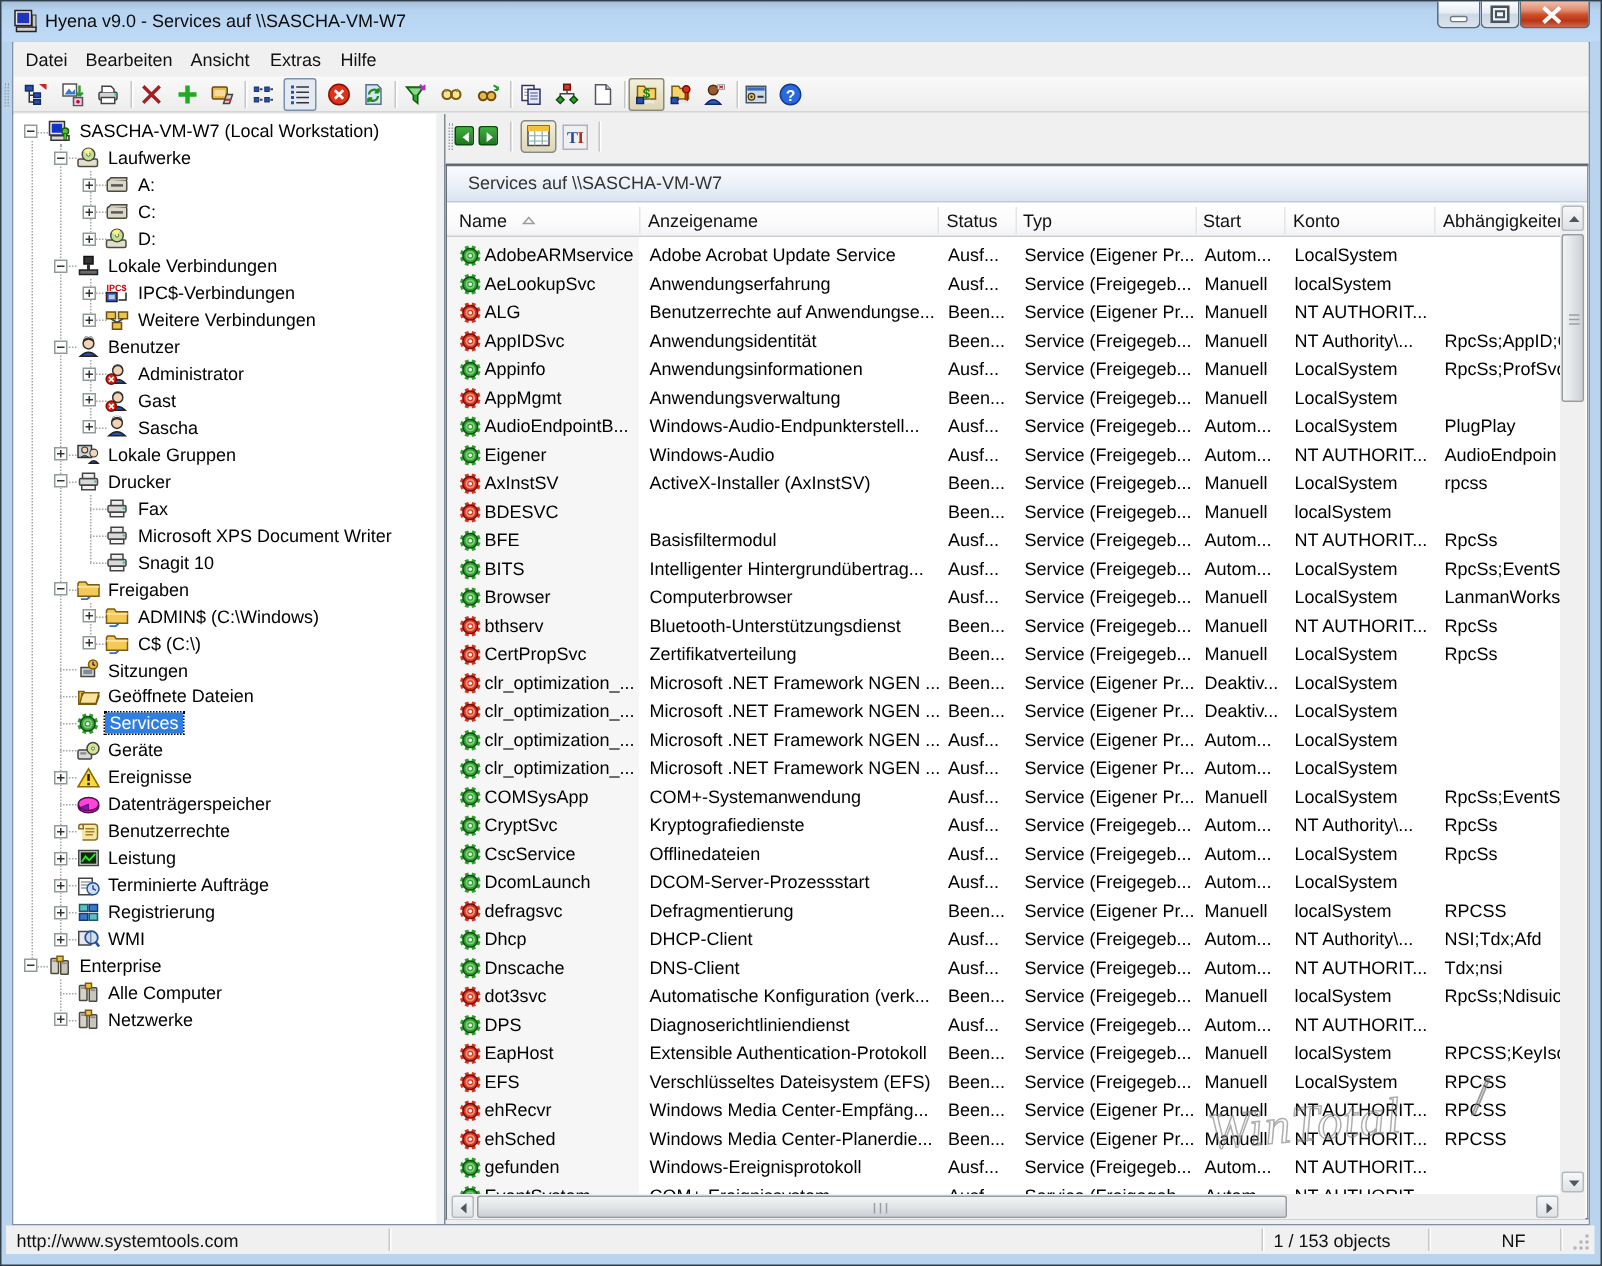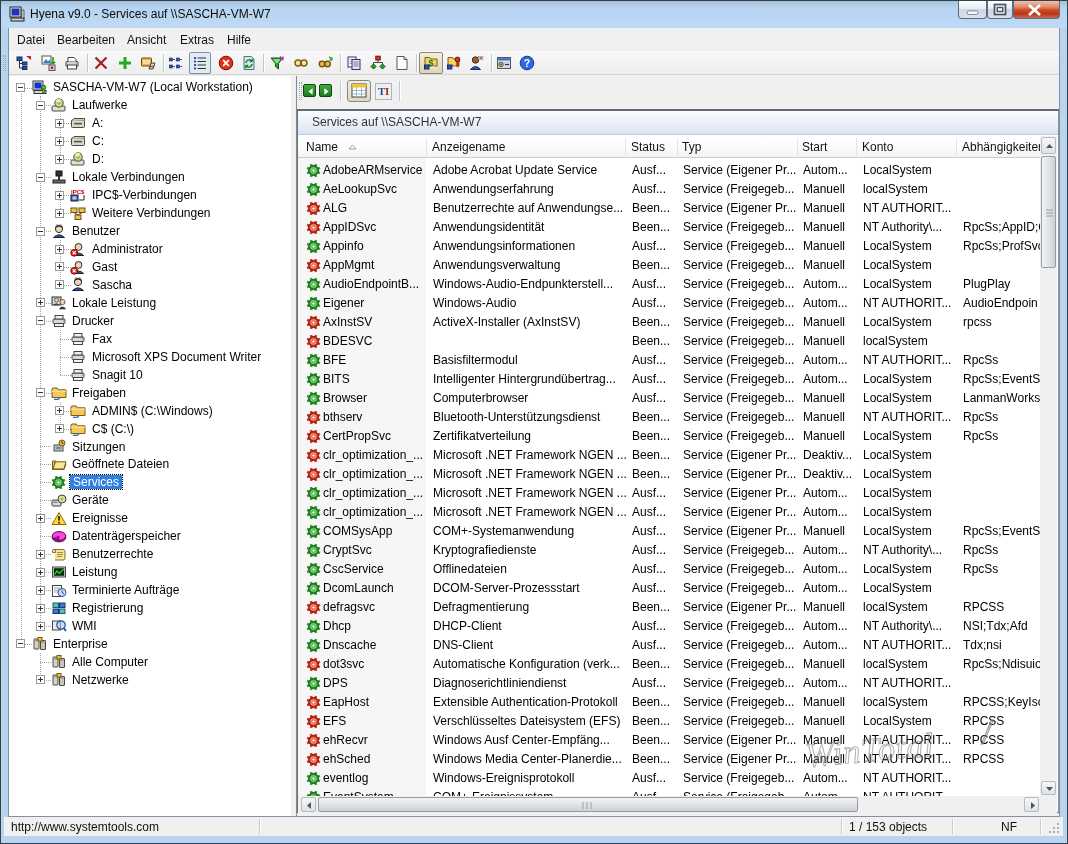--- a/index.html
+++ b/index.html
@@ -456,21 +456,21 @@
   </div>
 <div class="a" style="left:51px;top:295px">
     <svg width="16" height="15" viewBox="0 0 16 15" style="display:block;">
       <rect x="1" y="2" width="9" height="8" fill="#cfd4da" stroke="#333"></rect>
       <circle cx="5.5" cy="5" r="2" fill="#f3d3b3" stroke="#333" stroke-width="0.7"></circle>
       <circle cx="11.5" cy="7" r="2.6" fill="#f3d3b3" stroke="#333" stroke-width="0.7"></circle>
       <path d="M8.6 13.8 Q11.5 10.4 14.4 13.8 Z" fill="#2a4fae" stroke="#222"></path>
       <path d="M3 9.8 Q5.5 7.6 8 9.8 Z" fill="#7c8c4a" stroke="#222" stroke-width="0.6"></path>
     </svg>
   </div>
-<div class="a trow" style="left:72px;top:294px">Lokale Leistung</div>
+<div class="a trow" style="left:72px;top:294px">Lokale Gruppen</div>
 <div class="a doth" style="left:40px;top:321px;width:11px"></div>
 <div class="a pmbox" style="left:36px;top:316px">
     <i></i>
   </div>
 <div class="a" style="left:51px;top:313px">
     <svg width="16" height="15" viewBox="0 0 16 15" style="display:block;">
       <rect x="2" y="6" width="12" height="4.5" rx="1" fill="#d9d9d9" stroke="#444"></rect>
       <rect x="4" y="2.5" width="8" height="3.5" fill="#eee" stroke="#444"></rect>
       <rect x="3.5" y="10.5" width="9" height="3" fill="#f4f4f4" stroke="#444"></rect>
       <circle cx="12.5" cy="8" r="0.8" fill="#3c9"></circle>
@@ -1437,21 +1437,21 @@
         <line x1="3.7" y1="9.1" x2="1.1" y2="10.1" stroke="#d63420" stroke-width="2.6"></line>
         <line x1="3.7" y1="5.9" x2="1.1" y2="4.9" stroke="#d63420" stroke-width="2.6"></line>
         <line x1="5.9" y1="3.7" x2="4.9" y2="1.1" stroke="#d63420" stroke-width="2.6"></line>
         <line x1="9.1" y1="3.7" x2="10.1" y2="1.1" stroke="#d63420" stroke-width="2.6"></line>
         <line x1="11.3" y1="5.9" x2="13.9" y2="4.9" stroke="#d63420" stroke-width="2.6"></line>
         <circle cx="7.5" cy="7.5" r="4.9" fill="#d63420" stroke="#6e120a" stroke-width="1"></circle>
         <circle cx="7.5" cy="7.5" r="2.6" fill="none" stroke="#f2957f" stroke-width="1.2"></circle>
         <circle cx="7.5" cy="7.5" r="1.2" fill="#ffffff"></circle>
       </svg>
       <span class="cn">ehRecvr</span>
-      <span class="ca">Windows Ausf Center-Empfäng...</span>
+      <span class="ca">Windows Media Center-Empfäng...</span>
       <span class="cs">Been...</span>
       <span class="ct">Service (Eigener Pr...</span>
       <span class="cr">Manuell</span>
       <span class="ck">NT AUTHORIT...</span>
       <span class="cd">RPCSS</span>
     </div>
 <div class="row" style="top:592px">
       <svg width="15" height="15" viewBox="0 0 15 15" style="display:block;">
         <line x1="11.3" y1="9.1" x2="13.9" y2="10.1" stroke="#d63420" stroke-width="2.6"></line>
         <line x1="9.1" y1="11.3" x2="10.1" y2="13.9" stroke="#d63420" stroke-width="2.6"></line>
@@ -1480,21 +1480,21 @@
         <line x1="5.9" y1="11.3" x2="4.9" y2="13.9" stroke="#2f9e2f" stroke-width="2.6"></line>
         <line x1="3.7" y1="9.1" x2="1.1" y2="10.1" stroke="#2f9e2f" stroke-width="2.6"></line>
         <line x1="3.7" y1="5.9" x2="1.1" y2="4.9" stroke="#2f9e2f" stroke-width="2.6"></line>
         <line x1="5.9" y1="3.7" x2="4.9" y2="1.1" stroke="#2f9e2f" stroke-width="2.6"></line>
         <line x1="9.1" y1="3.7" x2="10.1" y2="1.1" stroke="#2f9e2f" stroke-width="2.6"></line>
         <line x1="11.3" y1="5.9" x2="13.9" y2="4.9" stroke="#2f9e2f" stroke-width="2.6"></line>
         <circle cx="7.5" cy="7.5" r="4.9" fill="#2f9e2f" stroke="#134f13" stroke-width="1"></circle>
         <circle cx="7.5" cy="7.5" r="2.6" fill="none" stroke="#7ed07e" stroke-width="1.2"></circle>
         <circle cx="7.5" cy="7.5" r="1.2" fill="#ffffff"></circle>
       </svg>
-      <span class="cn">eventlog</span>
+      <span class="cn">gefunden</span>
       <span class="ca">Windows-Ereignisprotokoll</span>
       <span class="cs">Ausf...</span>
       <span class="ct">Service (Freigegeb...</span>
       <span class="cr">Autom...</span>
       <span class="ck">NT AUTHORIT...</span>
       <span class="cd"></span>
     </div>
 <div class="row" style="top:630px">
       <svg width="15" height="15" viewBox="0 0 15 15" style="display:block;">
         <line x1="11.3" y1="9.1" x2="13.9" y2="10.1" stroke="#2f9e2f" stroke-width="2.6"></line>

